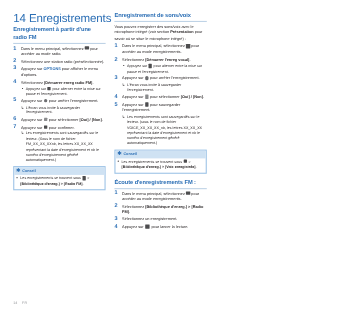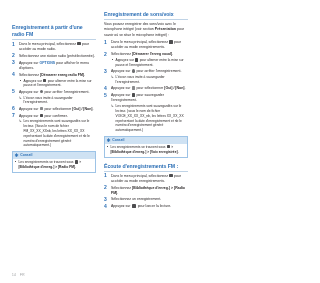--- a/index.html
+++ b/index.html
@@ -101,20 +101,24 @@
     position:absolute;left:12px;bottom:6px;
     font-size:3.2px;color:#939598;letter-spacing:0.2px;
   }
   .footer .pg{margin-right:3px;}
 </style>
 </head>
 <body>
 
 <div class="page">
 
+  <div class="chapter">
+    <span class="num">14</span>
+    <span class="ttl">Enregistrements</span>
+  </div>
 
   <div class="col col-left">
 
     <h2 class="sec nolead">Enregistrement à partir d'une radio FM</h2>
 
     <ol class="steps">
 
       <li>
         <span class="n">1</span>
         <span>Dans le menu principal, sélectionnez</span>

